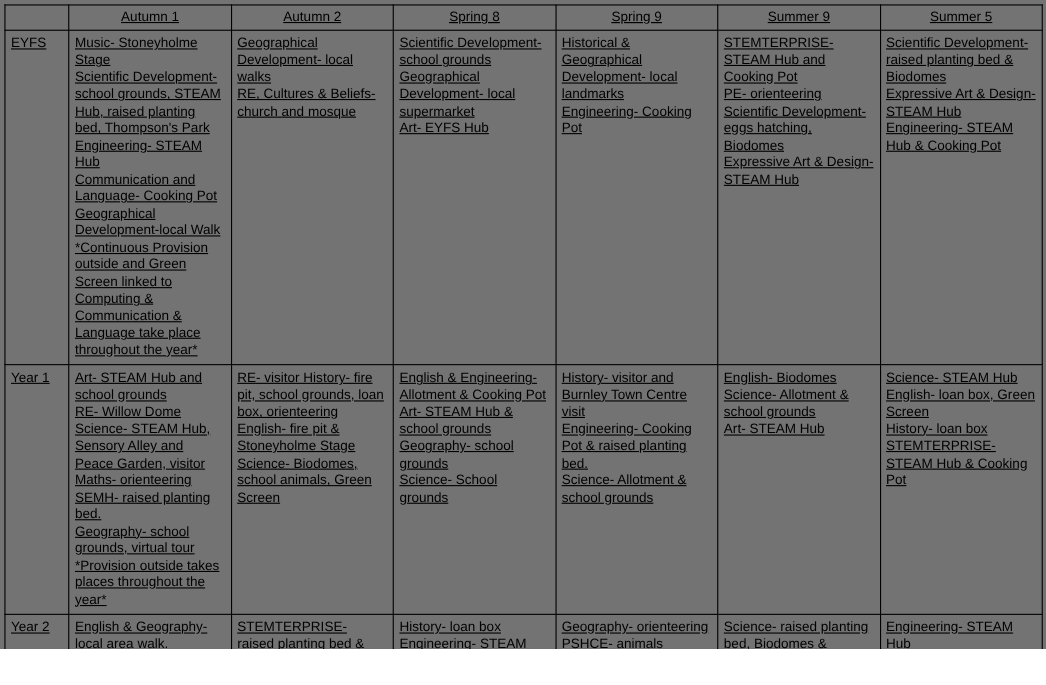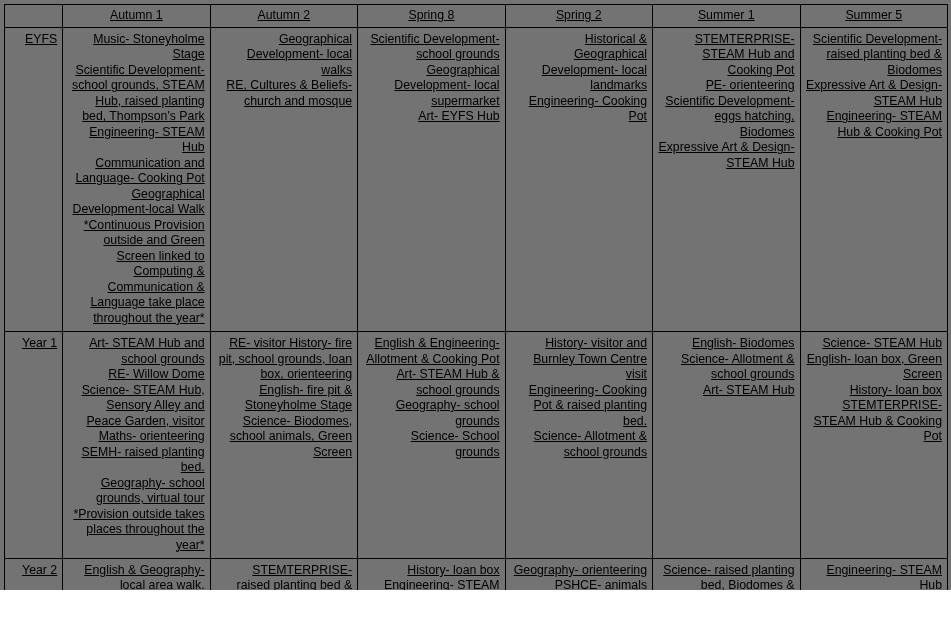--- a/index.html
+++ b/index.html
@@ -29,21 +29,20 @@
   table.curriculum th,
   table.curriculum td {
     border: 1px solid #000000;
     vertical-align: top;
     padding: 4px 5px 5px 5px;
     font-size: 12.3px;
     line-height: 1.26;
     font-family: "Liberation Sans", sans-serif;
     font-weight: normal;
     color: #000000;
-    text-align: right;
   }
   table.curriculum thead th {
     text-align: center;
     padding-top: 3px;
     padding-bottom: 3px;
     height: 16px;
   }
   .col-year { width: 58px; }
   .col-term { width: 147px; }
   td.year-label {
@@ -74,22 +73,22 @@
       <col class="col-term">
       <col class="col-term">
       <col class="col-term">
     </colgroup>
     <thead>
       <tr>
         <th></th>
         <th>Autumn 1</th>
         <th>Autumn 2</th>
         <th class="underline-term">Spring 8</th>
-        <th class="underline-term">Spring 2</th>
-        <th>Summer 1</th>
+        <th class="underline-term">Spring 9</th>
+        <th>Summer 9</th>
         <th>Summer 5</th>
       </tr>
     </thead>
     <tbody>
       <tr class="row-eyfs">
         <td class="year-label">EYFS</td>
         <td>
             <span class="cell-text">Music- Stoneyholme Stage
 Scientific Development- school grounds, STEAM Hub, raised planting bed, Thompson's Park
 Engineering- STEAM Hub

